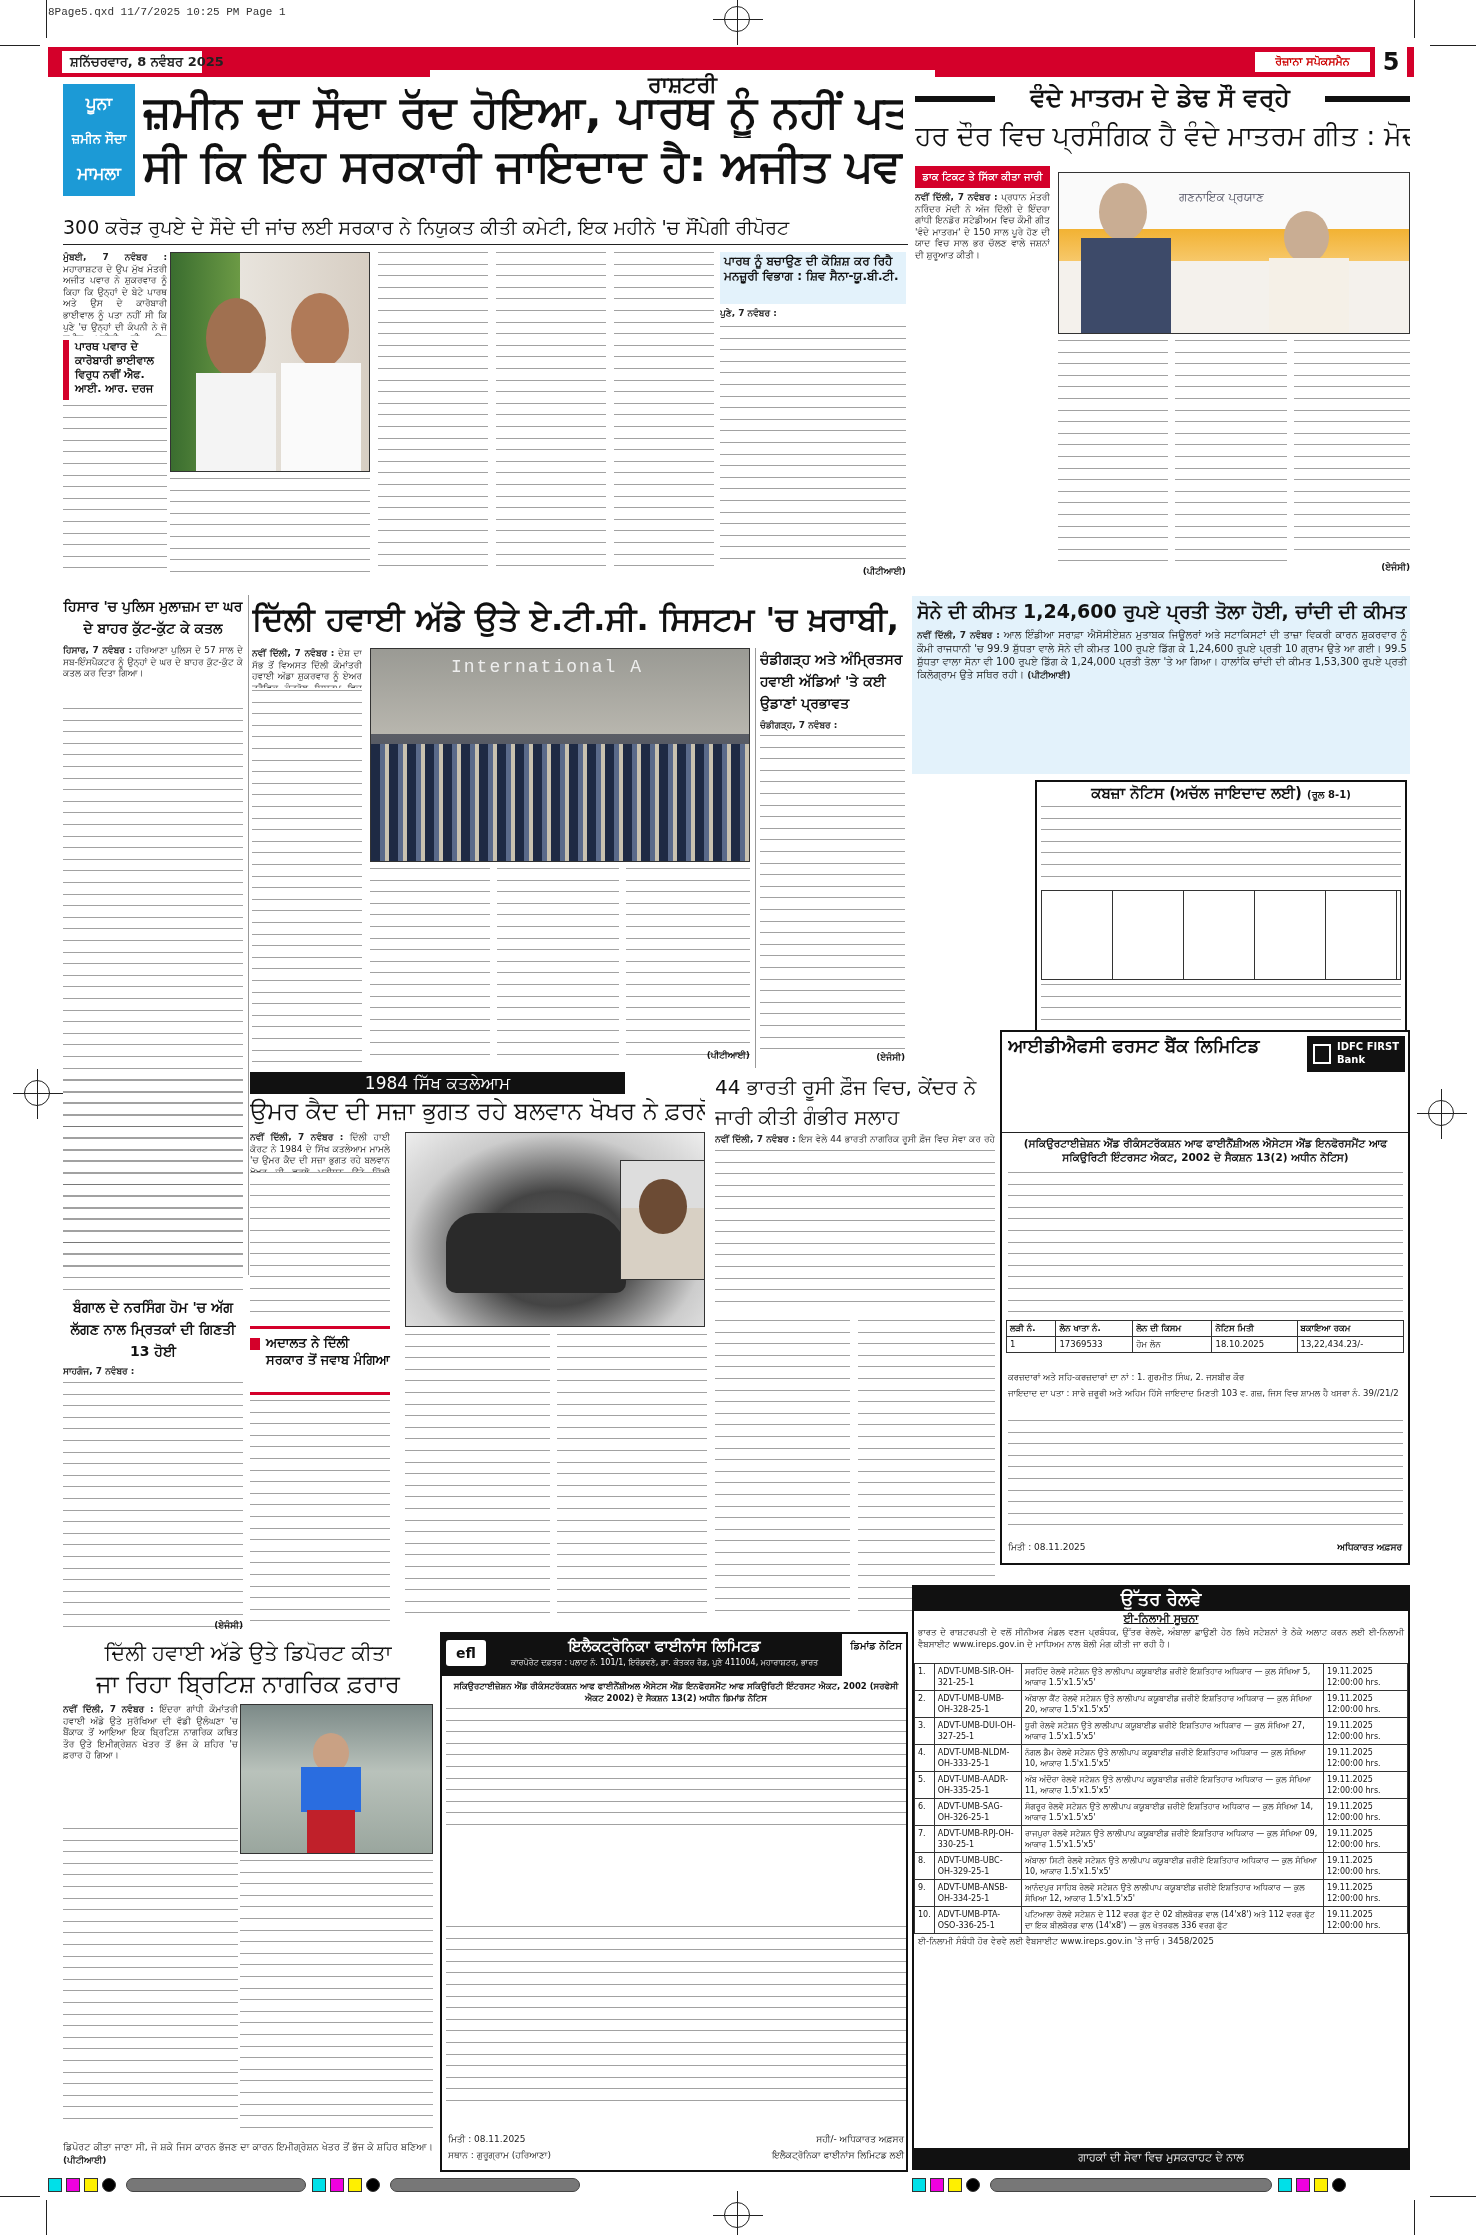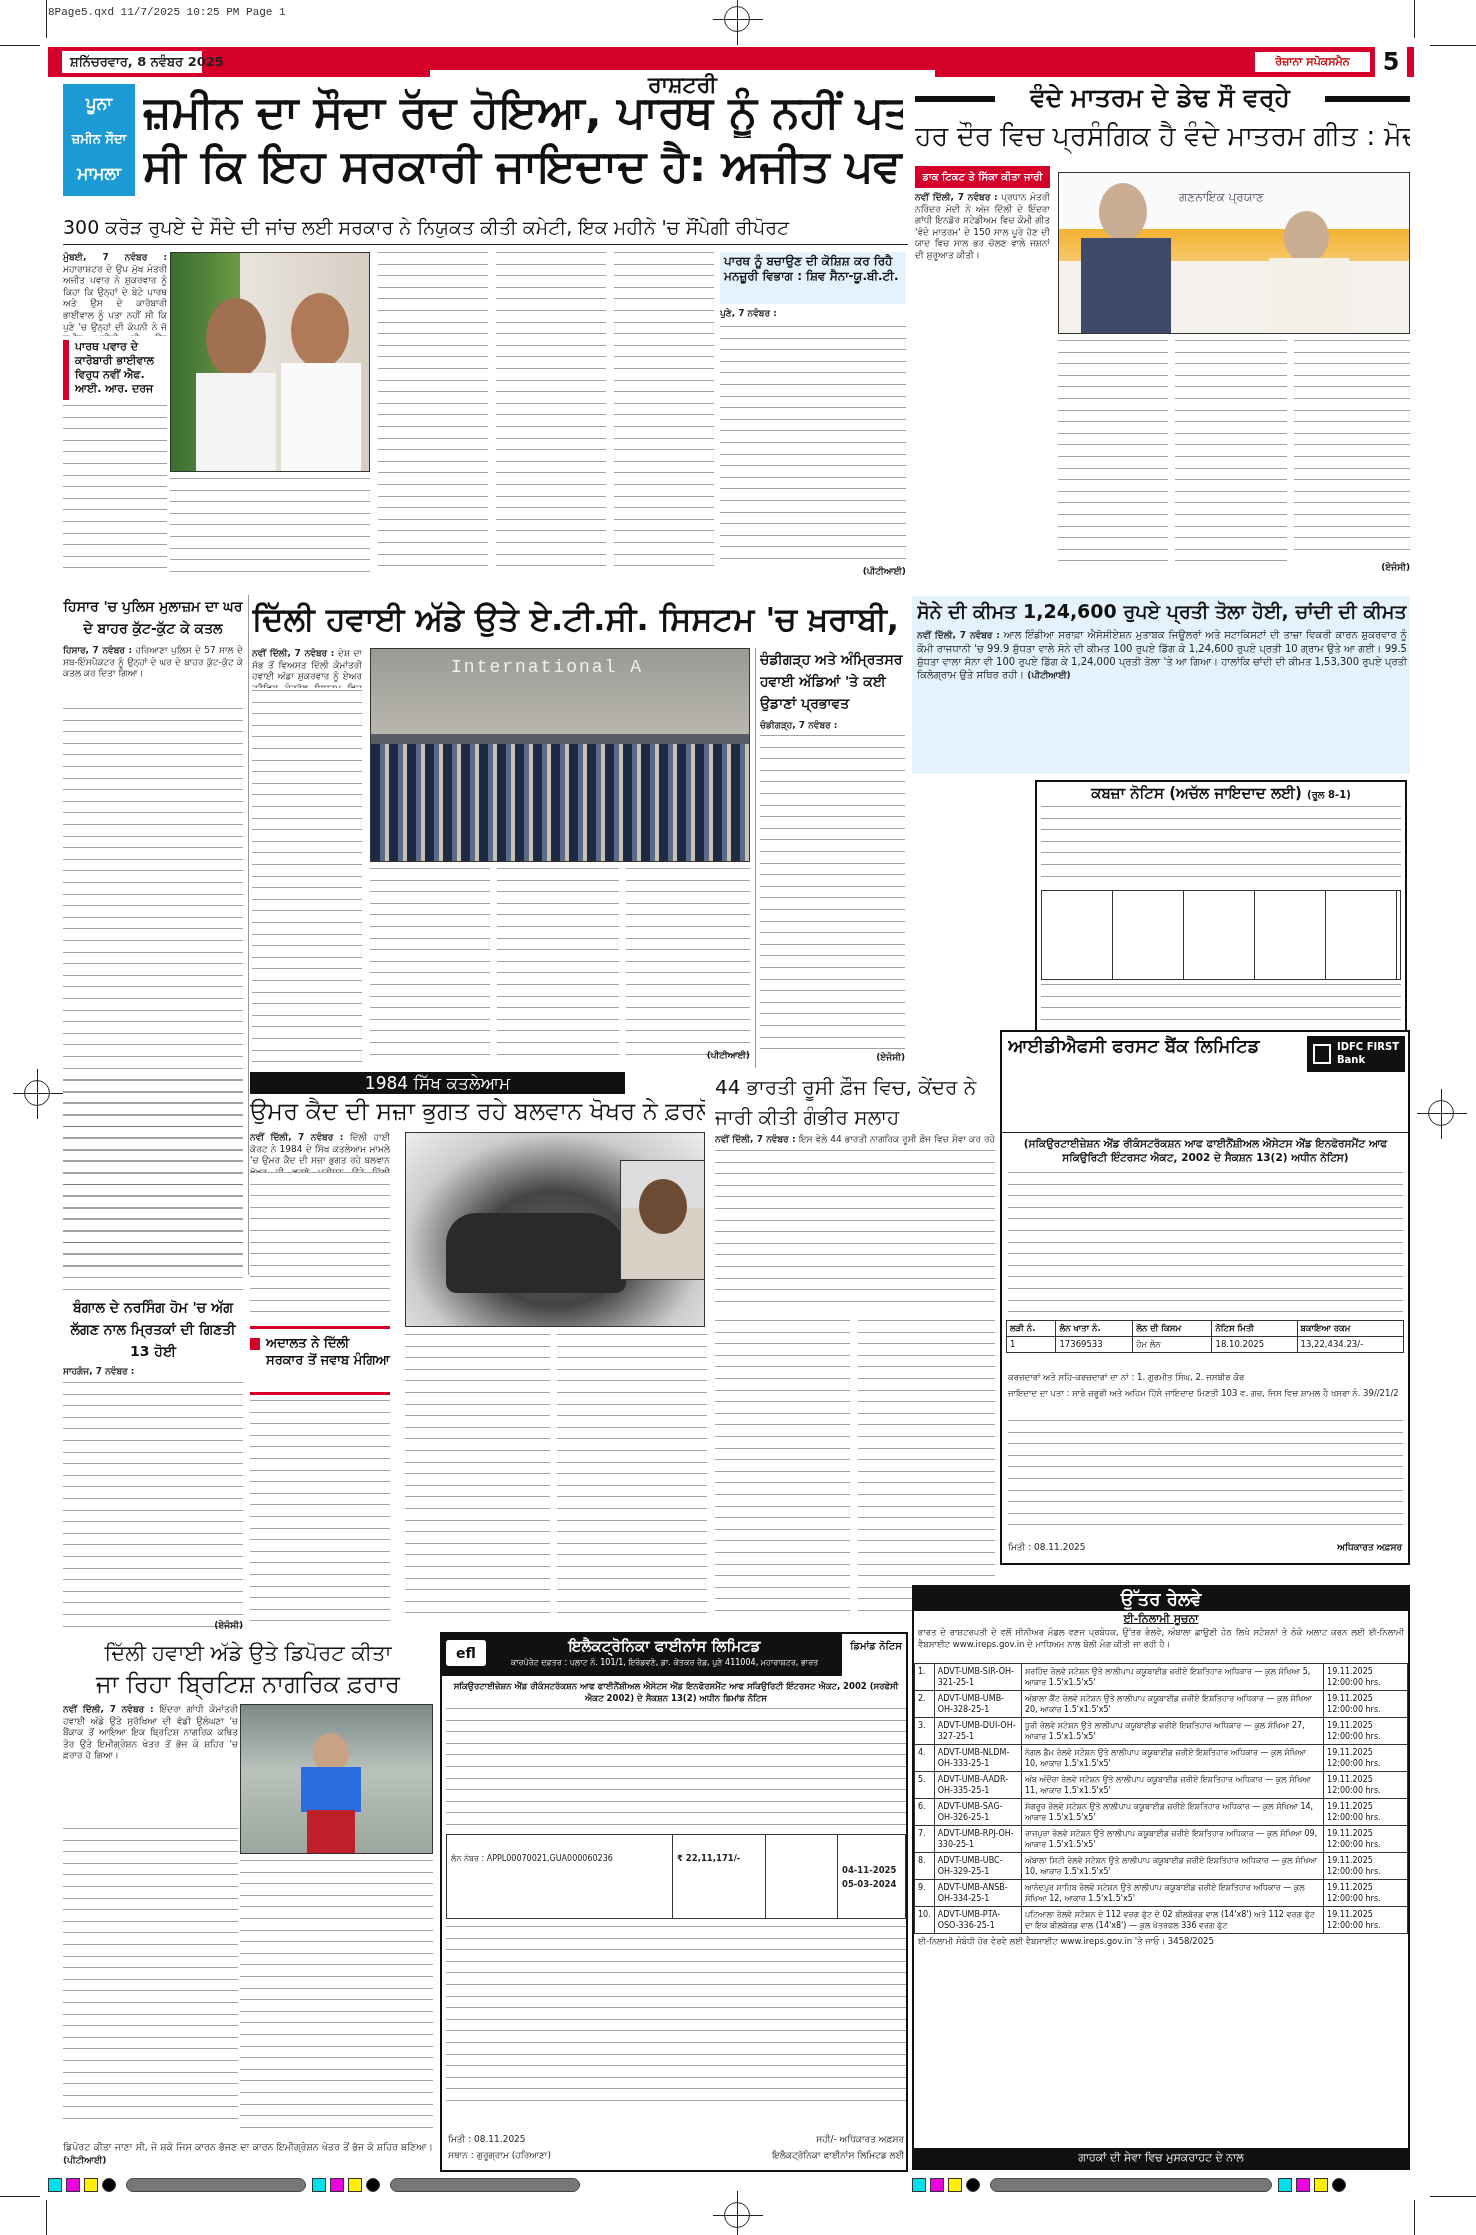--- a/index.html
+++ b/index.html
@@ -257,26 +257,20 @@
 </div>
 
 <div class="abs notice-box" style="left:440px;top:1632px;width:468px;height:540px">
   <div class="abs" style="left:0;top:0;width:400px;height:42px;background:#111"></div>
   <div class="abs" style="left:4px;top:6px;width:40px;height:26px;background:#fff;color:#111;font-weight:bold;font-size:14px;text-align:center;line-height:26px;border-radius:3px">efl</div>
   <div class="abs hl" style="left:50px;top:2px;width:345px;color:#fff;font-size:15px;line-height:20px;text-align:center">ਇਲੈਕਟ੍ਰੋਨਿਕਾ ਫਾਈਨਾਂਸ ਲਿਮਿਟਡ</div>
   <div class="abs" style="left:50px;top:22px;width:345px;color:#fff;font-size:8px;line-height:14px;text-align:center;white-space:nowrap;overflow:hidden">ਕਾਰਪੋਰੇਟ ਦਫ਼ਤਰ : ਪਲਾਟ ਨੰ. 101/1, ਇਰੰਡਵਣੇ, ਡਾ. ਕੇਤਕਰ ਰੋਡ, ਪੁਣੇ 411004, ਮਹਾਰਾਸ਼ਟਰ, ਭਾਰਤ</div>
   <div class="abs" style="left:404px;top:4px;width:60px;height:34px;font-weight:bold;font-size:10px;text-align:center;line-height:15px">ਡਿਮਾਂਡ ਨੋਟਿਸ</div>
   <div class="abs" style="left:4px;top:46px;width:460px;font-size:8.5px;line-height:12px;text-align:center;font-weight:bold">ਸਕਿਉਰਟਾਈਜ਼ੇਸ਼ਨ ਐਂਡ ਰੀਕੰਸਟਰੱਕਸ਼ਨ ਆਫ ਫਾਈਨੈਂਸ਼ੀਅਲ ਐਸੇਟਸ ਐਂਡ ਇਨਫੋਰਸਮੈਂਟ ਆਫ ਸਕਿਉਰਿਟੀ ਇੰਟਰਸਟ ਐਕਟ, 2002 (ਸਰਫੇਸੀ ਐਕਟ 2002) ਦੇ ਸੈਕਸ਼ਨ 13(2) ਅਧੀਨ ਡਿਮਾਂਡ ਨੋਟਿਸ</div>
   <div class="abs col-fill" style="left:4px;top:74px;width:460px;height:120px"></div>
-  <div class="abs" style="left:4px;top:200px;width:460px;height:85px;border:1px solid #333;background:repeating-linear-gradient(90deg,transparent 0,transparent 225px,#333 225px,#333 226px,transparent 226px,transparent 318px,#333 318px,#333 319px,transparent 319px,transparent 390px,#333 390px,#333 391px)">
-    <div class="abs body-text" style="left:4px;top:18px;width:215px;font-size:8px">ਲੋਨ ਨੰਬਰ : APPL00070021,GUA000060236</div>
-    <div class="abs body-text" style="left:230px;top:18px;width:85px;font-size:8.5px;font-weight:bold">₹ 22,11,171/-</div>
-    <div class="abs body-text" style="left:395px;top:30px;width:62px;font-size:8.5px;font-weight:bold">04-11-2025</div>
-    <div class="abs body-text" style="left:395px;top:44px;width:62px;font-size:8.5px;font-weight:bold">05-03-2024</div>
-  </div>
   <div class="abs col-fill" style="left:4px;top:292px;width:460px;height:180px"></div>
   <div class="abs body-text" style="left:6px;top:500px;width:200px;height:14px">ਮਿਤੀ : 08.11.2025</div>
   <div class="abs body-text" style="left:6px;top:516px;width:200px;height:14px">ਸਥਾਨ : ਗੁਰੂਗ੍ਰਾਮ (ਹਰਿਆਣਾ)</div>
   <div class="abs credit" style="left:250px;top:500px;width:212px;font-weight:normal">ਸਹੀ/- ਅਧਿਕਾਰਤ ਅਫ਼ਸਰ</div>
   <div class="abs credit" style="left:250px;top:516px;width:212px;font-weight:normal">ਇਲੈਕਟ੍ਰੋਨਿਕਾ ਫਾਈਨਾਂਸ ਲਿਮਿਟਡ ਲਈ</div>
 </div>
 
 <div class="abs notice-box" style="left:912px;top:1585px;width:498px;height:585px">
   <div class="black-band" style="height:24px;font-size:18px;line-height:24px">ਉੱਤਰ ਰੇਲਵੇ</div>
   <div style="text-align:center;font-weight:bold;font-size:11px;line-height:16px;text-decoration:underline">ਈ-ਨਿਲਾਮੀ ਸੂਚਨਾ</div>

